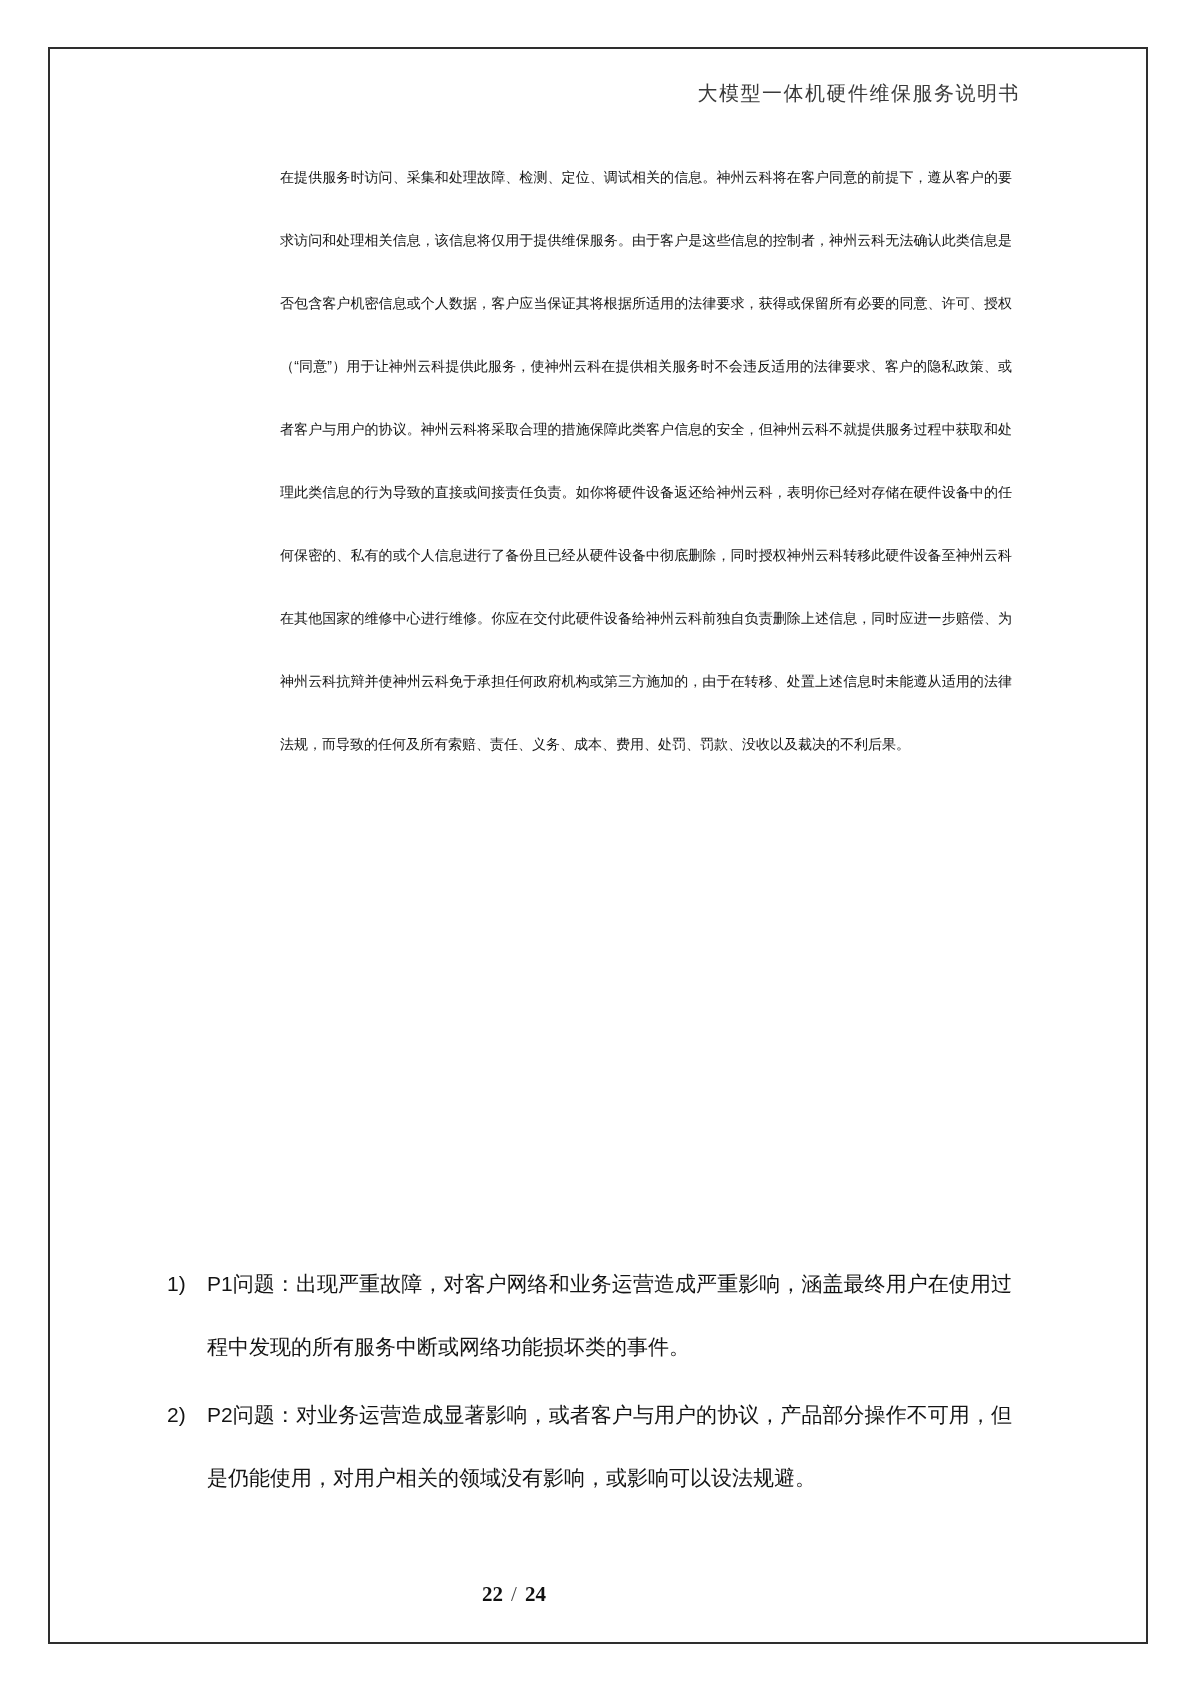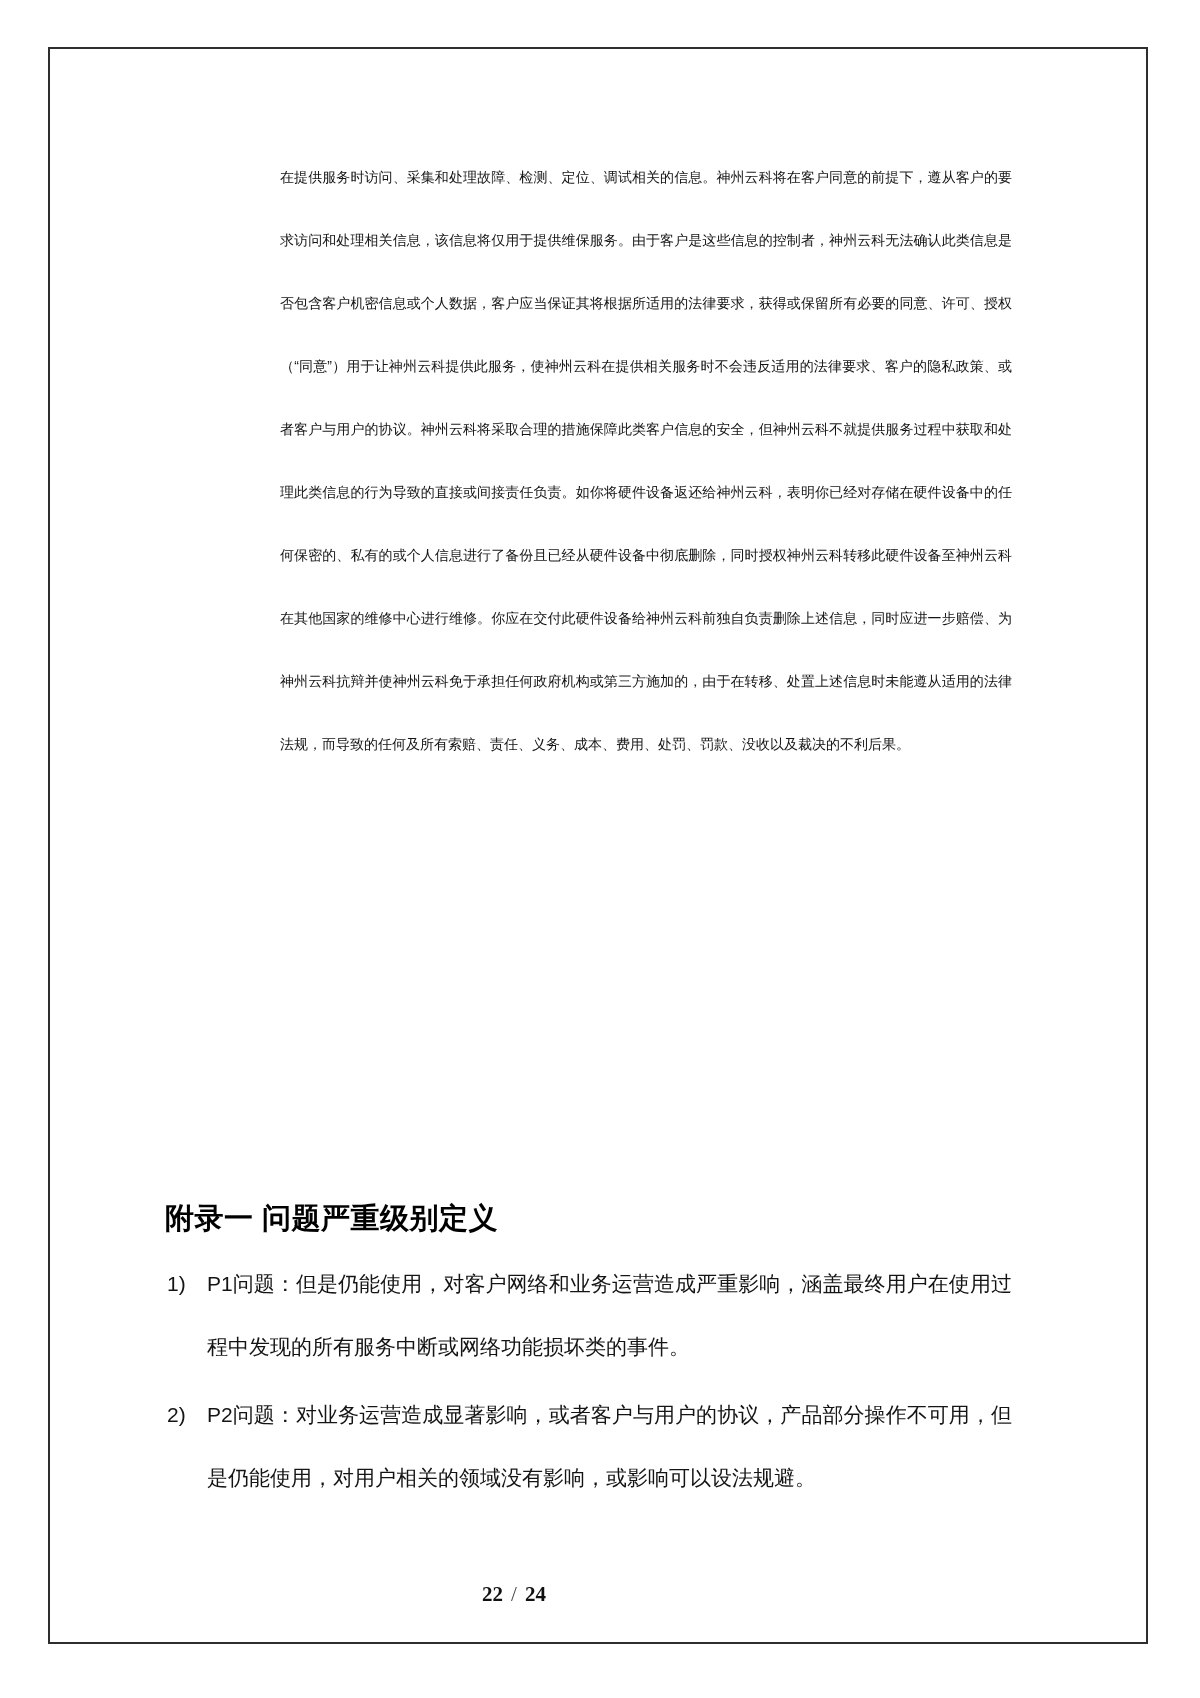--- a/index.html
+++ b/index.html
@@ -104,29 +104,29 @@
     color: #444444;
     padding: 0 8px;
   }
 </style>
 </head>
 <body>
 
 <div class="page">
   <div class="page-border"></div>
 
+  <div class="doc-header">大模型一体机硬件维保服务说明书</div>
 
   <div class="body-paragraph">在提供服务时访问、采集和处理故障、检测、定位、调试相关的信息。神州云科将在客户同意的前提下，遵从客户的要求访问和处理相关信息，该信息将仅用于提供维保服务。由于客户是这些信息的控制者，神州云科无法确认此类信息是否包含客户机密信息或个人数据，客户应当保证其将根据所适用的法律要求，获得或保留所有必要的同意、许可、授权（“同意”）用于让神州云科提供此服务，使神州云科在提供相关服务时不会违反适用的法律要求、客户的隐私政策、或者客户与用户的协议。神州云科将采取合理的措施保障此类客户信息的安全，但神州云科不就提供服务过程中获取和处理此类信息的行为导致的直接或间接责任负责。如你将硬件设备返还给神州云科，表明你已经对存储在硬件设备中的任何保密的、私有的或个人信息进行了备份且已经从硬件设备中彻底删除，同时授权神州云科转移此硬件设备至神州云科在其他国家的维修中心进行维修。你应在交付此硬件设备给神州云科前独自负责删除上述信息，同时应进一步赔偿、为神州云科抗辩并使神州云科免于承担任何政府机构或第三方施加的，由于在转移、处置上述信息时未能遵从适用的法律法规，而导致的任何及所有索赔、责任、义务、成本、费用、处罚、罚款、没收以及裁决的不利后果。</div>
 
-  <h1 class="appendix-heading">附录一 问题严重级别定义</h1>
 
   <div class="severity-list">
     <div class="list-item">
       <div class="list-number">1)</div>
-      <div class="list-text">P1问题：但是仍能使用，对客户网络和业务运营造成严重影响，涵盖最终用户在使用过程中发现的所有服务中断或网络功能损坏类的事件。</div>
+      <div class="list-text">P1问题：出现严重故障，对客户网络和业务运营造成严重影响，涵盖最终用户在使用过程中发现的所有服务中断或网络功能损坏类的事件。</div>
     </div>
     <div class="list-item">
       <div class="list-number">2)</div>
       <div class="list-text">P2问题：对业务运营造成显著影响，或者客户与用户的协议，产品部分操作不可用，但是仍能使用，对用户相关的领域没有影响，或影响可以设法规避。</div>
     </div>
   </div>
 
   <div class="doc-footer">
     <span class="page-num">22</span><span class="sep">/</span><span class="page-num">24</span>
   </div>

